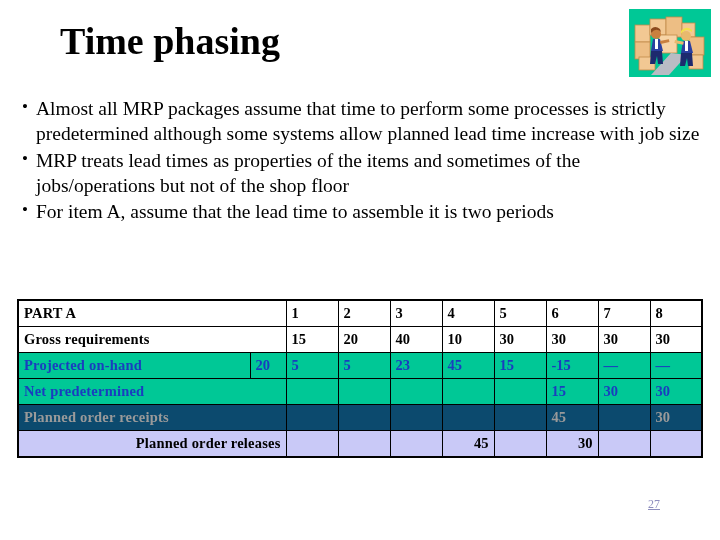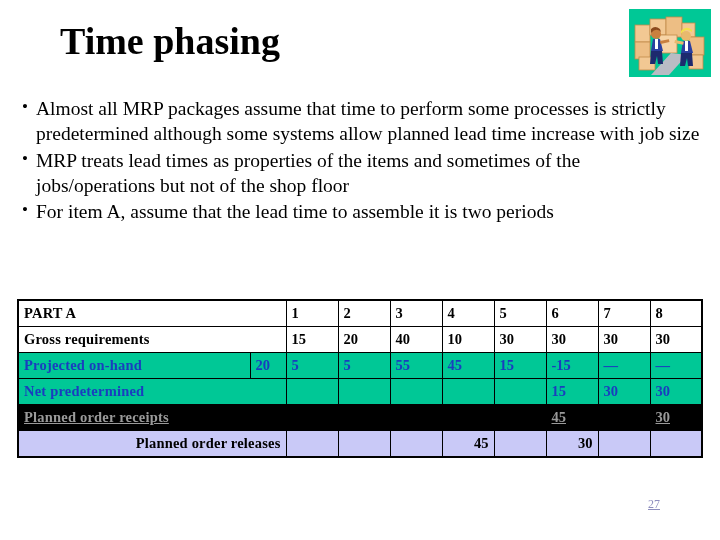--- a/index.html
+++ b/index.html
@@ -88,21 +88,21 @@
     white-space: nowrap;
   }
   
   .col-label { width: 232px; }
   .col-oh    { width: 36px; }
   .col-p     { width: 52px; }
 
   
   tr.row-white td { background: #ffffff; color: #000000; }
   tr.row-green td { background: #00C896; color: #1A3DBF; }
-  tr.row-gray  td { background: #000000; color: #9A9A9A; text-decoration: underline; }
+  tr.row-gray  td { background: #0c4a6e; color: #9A9A9A; }
   tr.row-lav   td { background: #C9C9F7; color: #000000; text-align: right; }
 
   tr.row-white td.thin { font-weight: bold; }
 
   td.label-cell { letter-spacing: 0.2px; }
   td.num { text-align: left; }
 
   
   #page-number {
     position: absolute;
@@ -204,21 +204,21 @@
       <td class="num">30</td>
     </tr>
 
 
 
     <tr class="row-green">
       <td class="label-cell">Projected on-hand</td>
       <td class="num">20</td>
       <td class="num">5</td>
       <td class="num">5</td>
-      <td class="num">55</td>
+      <td class="num">23</td>
       <td class="num">45</td>
       <td class="num">15</td>
       <td class="num">-15</td>
       <td class="num">—</td>
       <td class="num">—</td>
     </tr>
 
     <tr class="row-green">
       <td class="label-cell" colspan="2">Net predetermined</td>
       <td class="num"></td>

